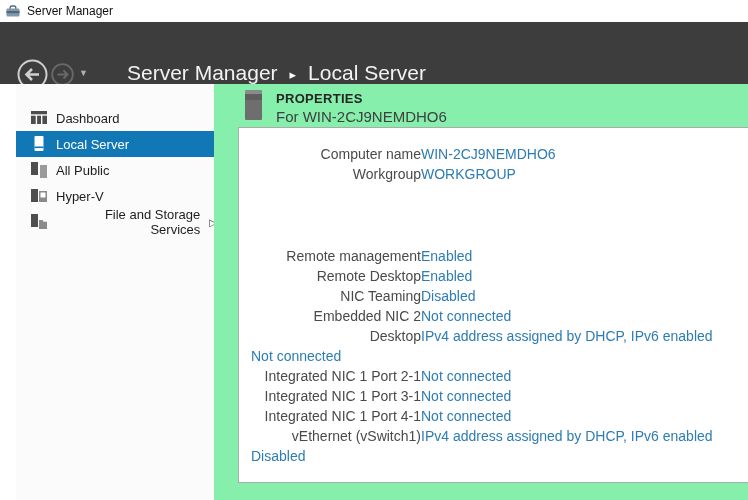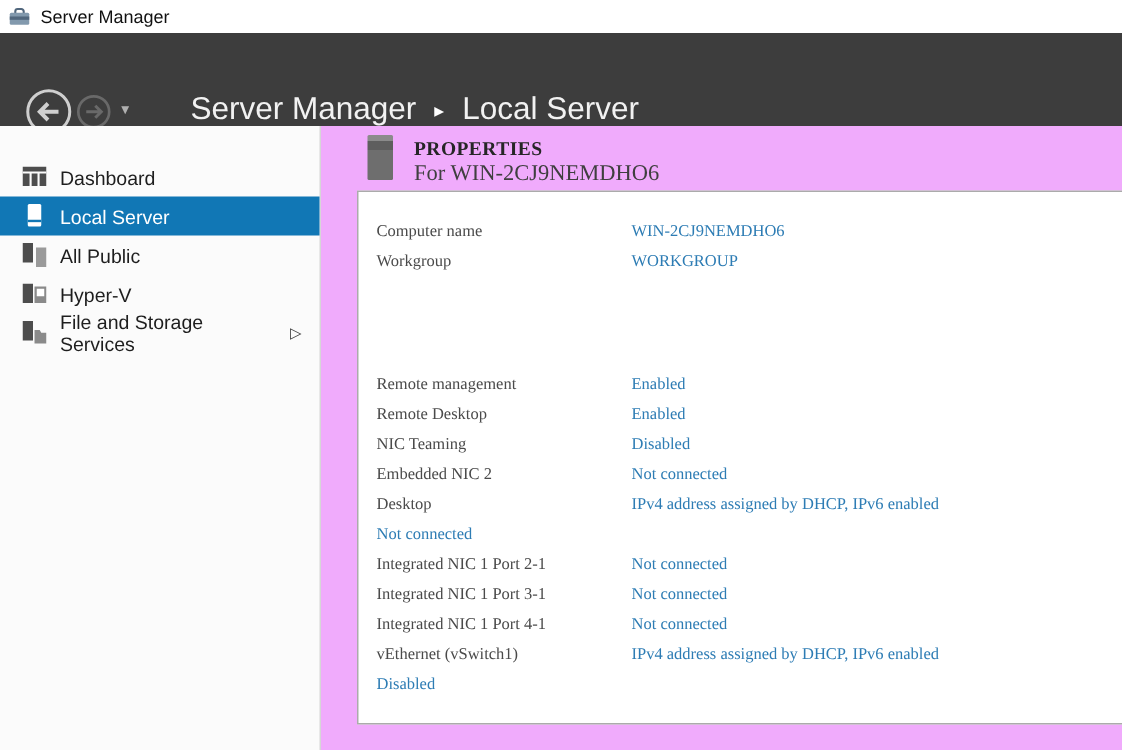--- a/index.html
+++ b/index.html
@@ -1,19 +1,19 @@
 <!DOCTYPE html>
 <html><head>
 <meta charset="utf-8">
 <style>
   * { margin:0; padding:0; box-sizing:border-box; }
   html,body { width:748px; height:500px; }
   body { font-family:"Liberation Sans","DejaVu Sans",sans-serif; background:#fff; }
 
-  .screen { position:relative; width:748px; height:500px; overflow:hidden; background:#fff; }
+  .screen { position:relative; width:748px; height:500px; overflow:hidden; background:#fff;text-align:right; }
 
   
   .titlebar {
     position:absolute; top:0; left:0; right:0; height:22px;
     background:#ffffff; display:flex; align-items:center;
     padding-left:5px; gap:6px; font-size:12px; color:#111;
   }
   .titlebar .app-icon { display:flex; align-items:center; }
 
   
@@ -22,45 +22,45 @@
   .nav-fwd    { position:absolute; left:51px; top:41px; cursor:pointer; }
   .nav-caret  { position:absolute; left:79px; top:46px; font-size:9px; color:#b0b0b0; cursor:pointer; }
   .breadcrumb {
     position:absolute; left:127px; top:39px; display:flex; align-items:center; gap:12px;
     font-size:21px; color:#f2f2f2; white-space:nowrap;
   }
   .breadcrumb .sep { font-size:13px; color:#ffffff; transform:translateY(1px); }
 
   
   .sidebar {
-    position:absolute; top:84px; left:0; width:214px; bottom:0;
+    position:absolute; top:84px; left:16px; width:214px; bottom:0;
     background:#fbfbfb; border-right:1px solid #d6d6d6; padding-top:21px;
   }
   .side-item {
     height:26px; display:flex; align-items:center;
     padding-left:14px; gap:9px; font-size:13px; color:#1e1e1e; cursor:pointer;
   }
   .side-item .ico { width:17px; display:flex; justify-content:center; flex-shrink:0; }
   .side-item.selected { background:#1177b5; color:#ffffff; }
   .side-item .expand { margin-left:auto; margin-right:12px; font-size:10px; color:#3c3c3c; }
 
   
-  .content { position:absolute; top:84px; left:214px; right:0; bottom:0; background:#f0abfc;font-family:Liberation Serif, serif; }
+  .content { position:absolute; top:84px; left:214px; right:0; bottom:0; background:#86efac; }
   .tile-icon {
     position:absolute; left:31px; top:6px; width:17px; height:30px; border-radius:1px;
     background:linear-gradient(#8b8b8b 0 4px, #5e5e5e 4px 10px, #6e6e6e 10px 100%);
   }
   .tile-title { position:absolute; left:62px; top:7px; font-size:13px; font-weight:bold; color:#262626; letter-spacing:.3px; }
   .tile-sub   { position:absolute; left:62px; top:24px; font-size:15px; color:#3f3f3f; }
 
   .panel {
     position:absolute; left:24px; top:43px; right:-2px; height:356px;
     background:#ffffff; border:1px solid #ababab; padding:16px 0 0 12px; overflow:hidden;
   }
-  .prop-row { display:flex; height:20px; align-items:center; font-size:11px; white-space:nowrap; }
+  .prop-row { display:flex; height:20px; align-items:center; font-size:14px; white-space:nowrap; }
   .prop-label { width:170px; color:#4a4a4a; flex-shrink:0; }
   .prop-value { color:#2d7cb4; text-decoration:none; cursor:pointer; }
   .group-gap { height:62px; }
 </style>
 </head>
 <body>
 
 <div class="screen">
 
   <div class="titlebar">

